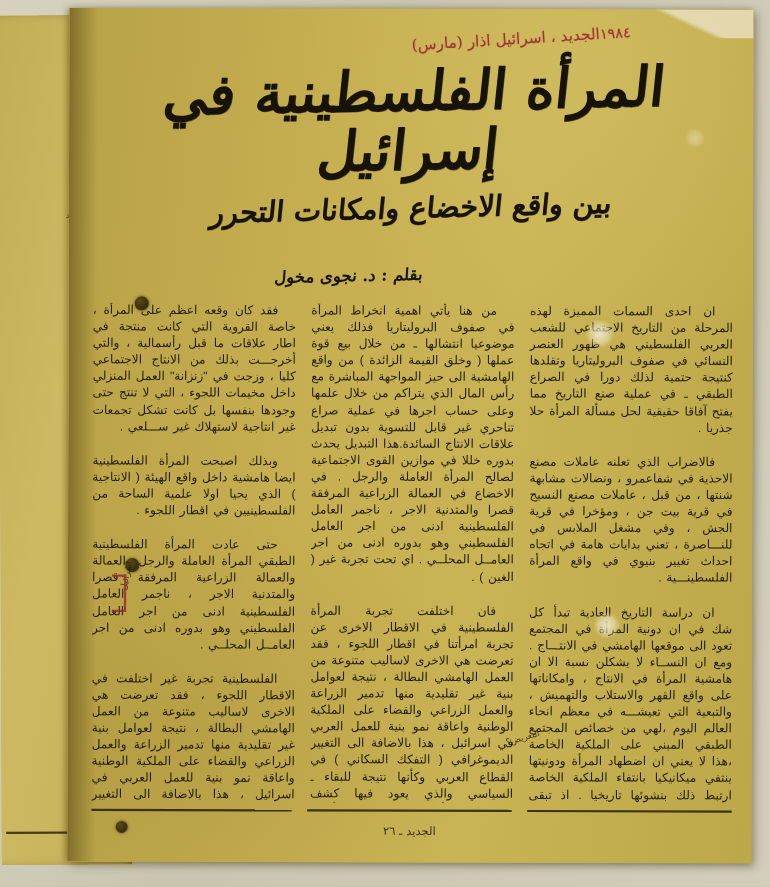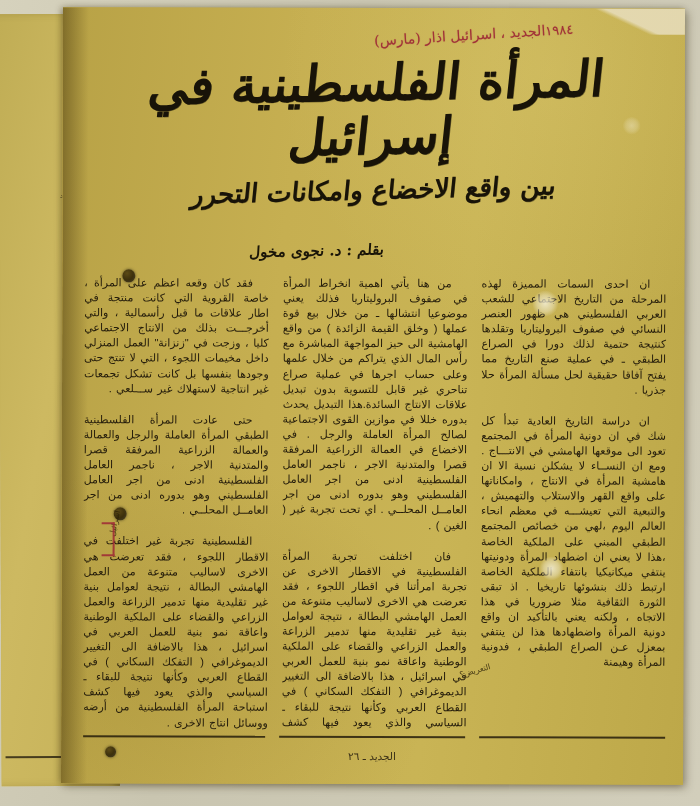--- a/index.html
+++ b/index.html
@@ -295,28 +295,30 @@
   <div id="headline">
     <div class="ttl">المرأة الفلسطينية في إسرائيل</div>
     <div class="sub">بين واقع الاخضاع وامكانات التحرر</div>
   </div>
 
   <div id="byline">بقلم : د. نجوى مخول</div>
 
   <div id="cols">
     <div class="col" id="col-right">
         <p>ان احدى السمات المميزة لهذه المرحلة من التاريخ الاجتماعي للشعب العربي الفلسطيني هي ظهور العنصر النسائي في صفوف البروليتاريا وتقلدها كنتيجة حتمية لذلك دورا في الصراع الطبقي ـ في عملية صنع التاريخ مما يفتح آفاقا حقيقية لحل مسألة المرأة حلا جذريا .</p>
+        <p>فالاضراب الذي تعلنه عاملات مصنع الاحذية في شفاعمرو ، ونضالات مشابهة شنتها ، من قبل ، عاملات مصنع النسيج في قرية بيت جن ، ومؤخرا في قرية الجش ، وفي مشغل الملابس في للنـــاصرة ، تعني بدايات هامة في اتجاه احداث تغيير بنيوي في واقع المرأة الفلسطينـــية .</p>
         <p>ان دراسة التاريخ العادية تبدأ كل شك في ان دونية المرأة في المجتمع تعود الى موقعها الهامشي في الانتـــاج . ومع ان النســاء لا يشكلن نسبة الا ان هامشية المرأة في الانتاج ، وامكاناتها على واقع القهر والاستلاب والتهميش ، والتبعية التي تعيشـــه في معظم انحاء العالم اليوم ،لهي من خصائص المجتمع الطبقي المبني على الملكية الخاصة ،هذا لا يعني ان اضطهاد المرأة ودونيتها ينتفي ميكانيكيا بانتفاء الملكية الخاصة ارتبط ذلك بنشوئها تاريخيا . اذ تبقى الثورة الثقافية مثلا ضروريا في هذا الاتجاه ، ولكنه يعني بالتأكيد ان واقع دونية المرأة واضطهادها هذا لن ينتفي بمعزل عـن الصراع الطبقي ، فدونية المرأة وهيمنة</p>
       </div>
     <div class="col" id="col-middle">
         <p>من هنا يأتي اهمية انخراط المرأة في صفوف البروليتاريا فذلك يعني موضوعيا انتشالها ـ من خلال بيع قوة عملها ( وخلق القيمة الزائدة ) من واقع الهامشية الى حيز المواجهة المباشرة مع رأس المال الذي يتراكم من خلال علمها وعلى حساب اجرها في عملية صراع تناحري غير قابل للتسوية بدون تبديل علاقات الانتاج السائدة.هذا التبديل يحدث بدوره خللا في موازين القوى الاجتماعية لصالح المرأة العاملة والرجل . في الاخضاع في العمالة الزراعية المرفقة قصرا والمتدنية الاجر ، ناجمر العامل الفلسطينية ادنى من اجر العامل الفلسطيني وهو بدوره ادنى من اجر العامــل المحلــي . اي تحت تجربة غير ( الغين ) .</p>
         <p>فان اختلفت تجربة المرأة الفلسطينية في الاقطار الاخرى عن تجربة امرأتنا في اقطار اللجوء ، فقد تعرضت هي الاخرى لاساليب متنوعة من العمل الهامشي البطالة ، نتيجة لعوامل بنية غير تقليدية منها تدمير الزراعة والعمل الزراعي والقضاء على الملكية الوطنية واعاقة نمو بنية للعمل العربي في اسرائيل ، هذا بالاضافة الى التغيير الديموغرافي ( التفكك السكاني ) في القطاع العربي وكأنها نتيجة للبقاء ـ السياسي والذي يعود فيها كشف استباحة المرأة الفلسطينية من أرضه ووسائل انتاج الاخرى .</p>
       </div>
     <div class="col" id="col-left">
         <p>فقد كان وقعه اعظم على المرأة ، خاصة القروية التي كانت منتجة في اطار علاقات ما قبل رأسمالية ، والتي أخرجـــت بذلك من الانتاج الاجتماعي كليا ، وزجت في "زنزانة" العمل المنزلي داخل مخيمات اللجوء ، التي لا تنتج حتى وجودها بنفسها بل كانت تشكل تجمعات غير انتاجية لاستهلاك غير ســـلعي .</p>
+        <p>وبذلك اصبحت المرأة الفلسطينية ايضا هامشية داخل واقع الهيئة ( الانتاجية ) الذي يحيا اولا علمية الساحة من الفلسطينيين في اقطار اللجوء .</p>
         <p>حتى عادت المرأة الفلسطينية الطبقي المرأة العاملة والرجل والعمالة والعمالة الزراعية المرفقة قصرا والمتدنية الاجر ، ناجمر العامل الفلسطينية ادنى من اجر العامل الفلسطيني وهو بدوره ادنى من اجر العامــل المحلــي .</p>
         <p>الفلسطينية تجربة غير اختلفت في الاقطار اللجوء ، فقد تعرضت هي الاخرى لاساليب متنوعة من العمل الهامشي البطالة ، نتيجة لعوامل بنية غير تقليدية منها تدمير الزراعة والعمل الزراعي والقضاء على الملكية الوطنية واعاقة نمو بنية للعمل العربي في اسرائيل ، هذا بالاضافة الى التغيير الديموغرافي ( التفكك السكاني ) في القطاع العربي وكأنها نتيجة للبقاء ـ السياسي والذي يعود فيها كشف استباحة المرأة الفلسطينية من أرضه ووسائل انتاج الاخرى .</p>
       </div>
   </div>
 
   <div class="colrule" id="rule-right"></div>
   <div class="colrule" id="rule-mid"></div>
   <div class="colrule" id="rule-left"></div>
 
   <div id="footer">الجديد ـ ٢٦</div>

